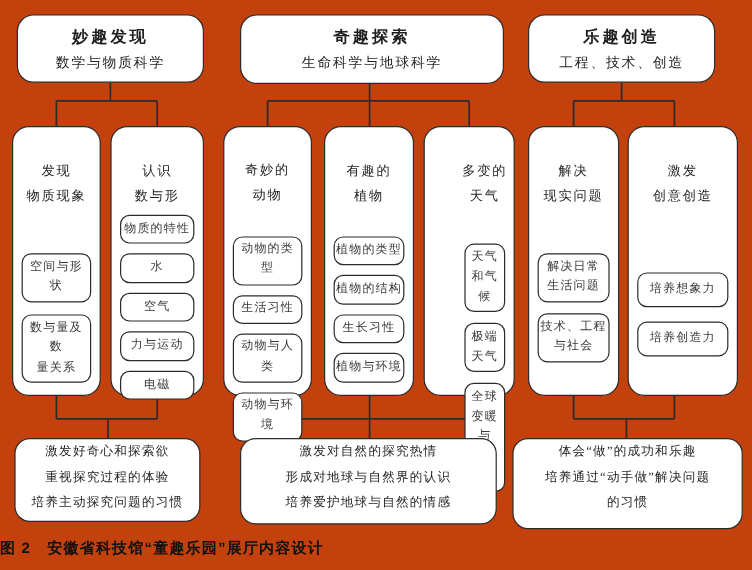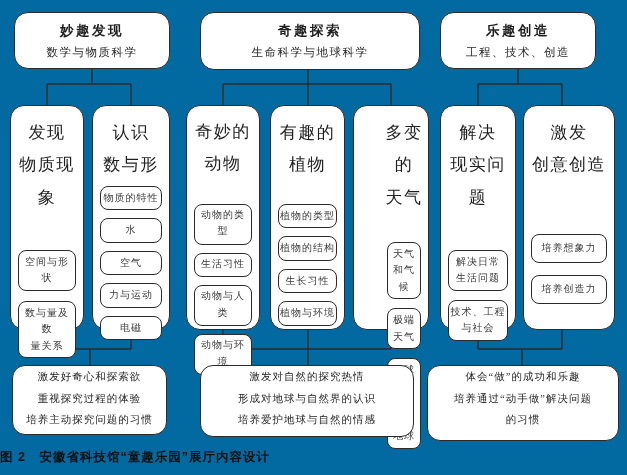--- a/index.html
+++ b/index.html
@@ -1,30 +1,30 @@
 <!DOCTYPE html>
 <html><head>
 <meta charset="utf-8">
 <style>
   html,body { margin:0; padding:0; background:#ffffff; }
   .canvas {
-    position:relative; width:627px; height:475px; background:#0369a1;
+    position:relative; width:627px; height:475px; background:#c2410c;
     font-family:"Liberation Serif","DejaVu Serif",serif; color:#1f1f1f;
     overflow:hidden;
   }
   .connectors { position:absolute; left:0; top:0; width:627px; height:475px; }
   .box {
     position:absolute; box-sizing:border-box; background:#fff;
     border:1.4px solid #2b2b2b; border-radius:14px;
   }
   .hbox { display:flex; flex-direction:column; justify-content:center; align-items:center; gap:5px; }
   .hbox .t1 { font-weight:bold; font-size:13.5px; letter-spacing:2.5px; }
   .hbox .t2 { font-size:11.5px; letter-spacing:1.5px; }
   .tall { top:105px; height:225px; padding:8px 5px; display:flex; flex-direction:column; }
-  .gt { text-align:center; font-size:17px; letter-spacing:1.5px; line-height:1.9; margin-top:3px; }
+  .gt { text-align:center; font-size:11px; letter-spacing:1.5px; line-height:1.9; margin-top:19px; }
   .subs { display:flex; flex-direction:column; padding:0 2px; }
   .sub {
     border:1.2px solid #2b2b2b; border-radius:8px; background:#fff;
     display:flex; align-items:center; justify-content:center; text-align:center;
     font-size:10px; letter-spacing:1px; line-height:1.65; padding:3px 1px;
     min-height:22px; white-space:pre-line; box-sizing:border-box; color:#3a3a3a;
   }
   .summary {
     top:365px; display:flex; flex-direction:column; justify-content:flex-start; align-items:center;
     font-size:10.5px; letter-spacing:1px; line-height:2.05; border-radius:13px; text-align:center;

